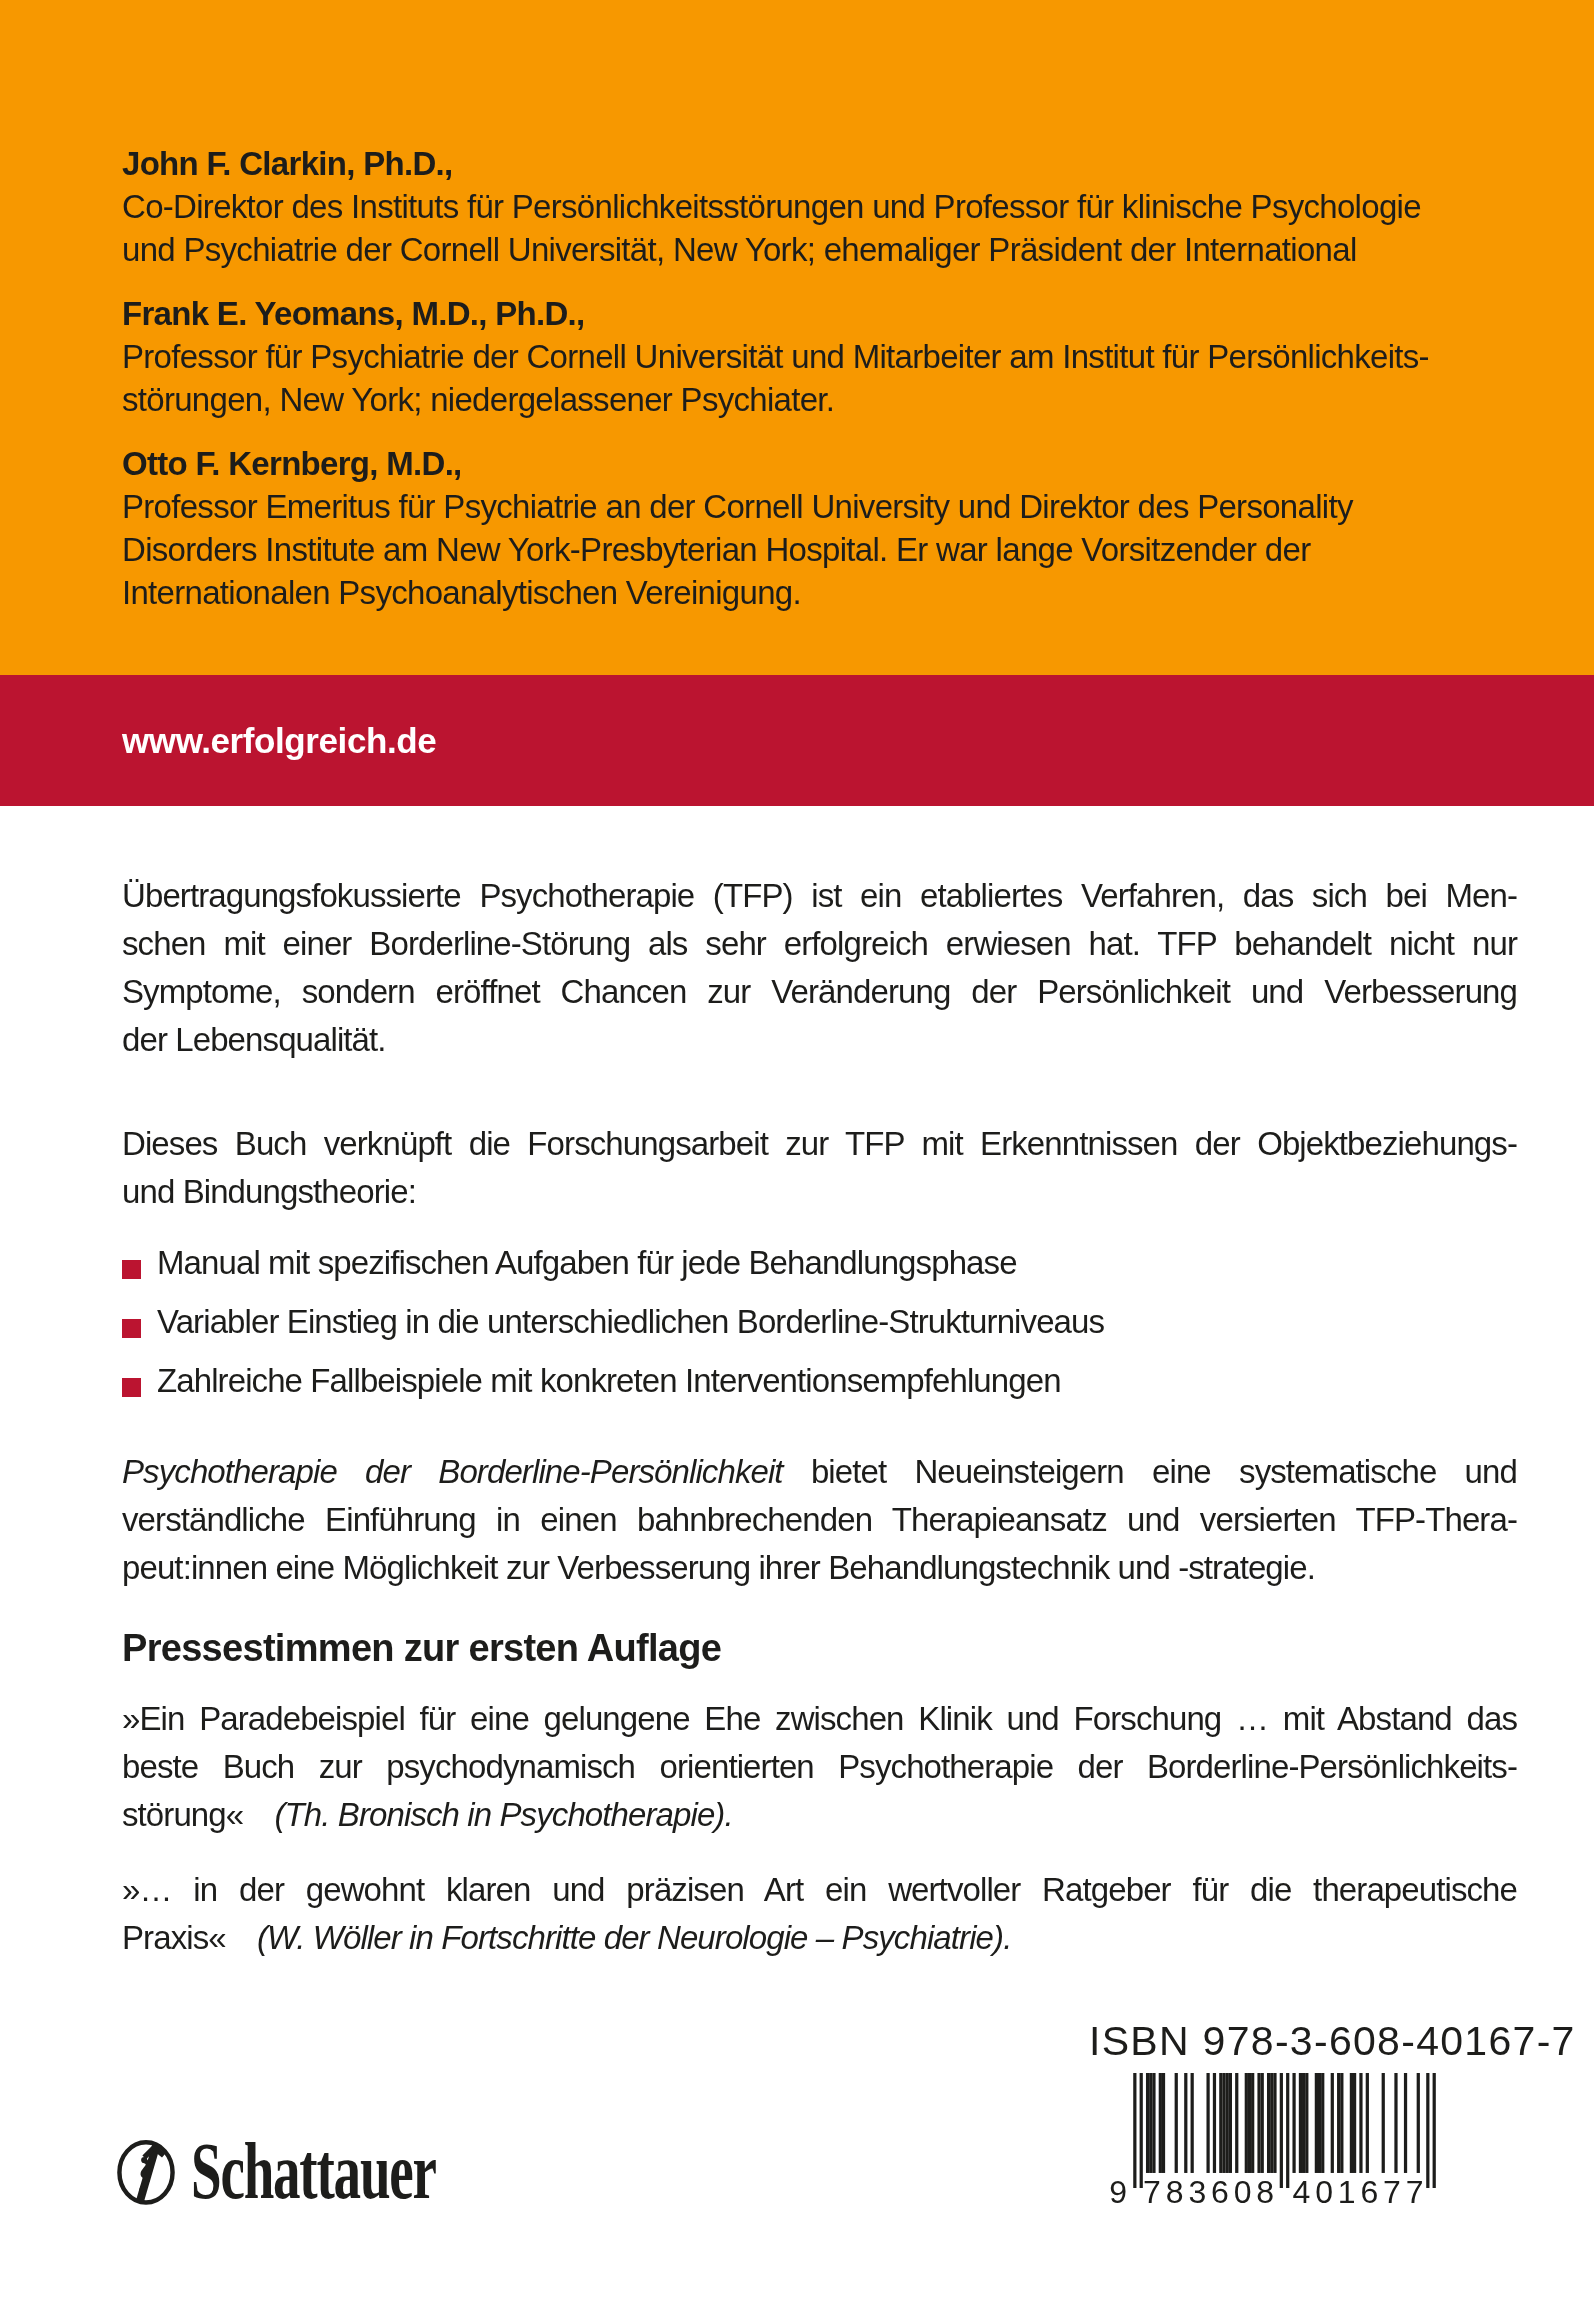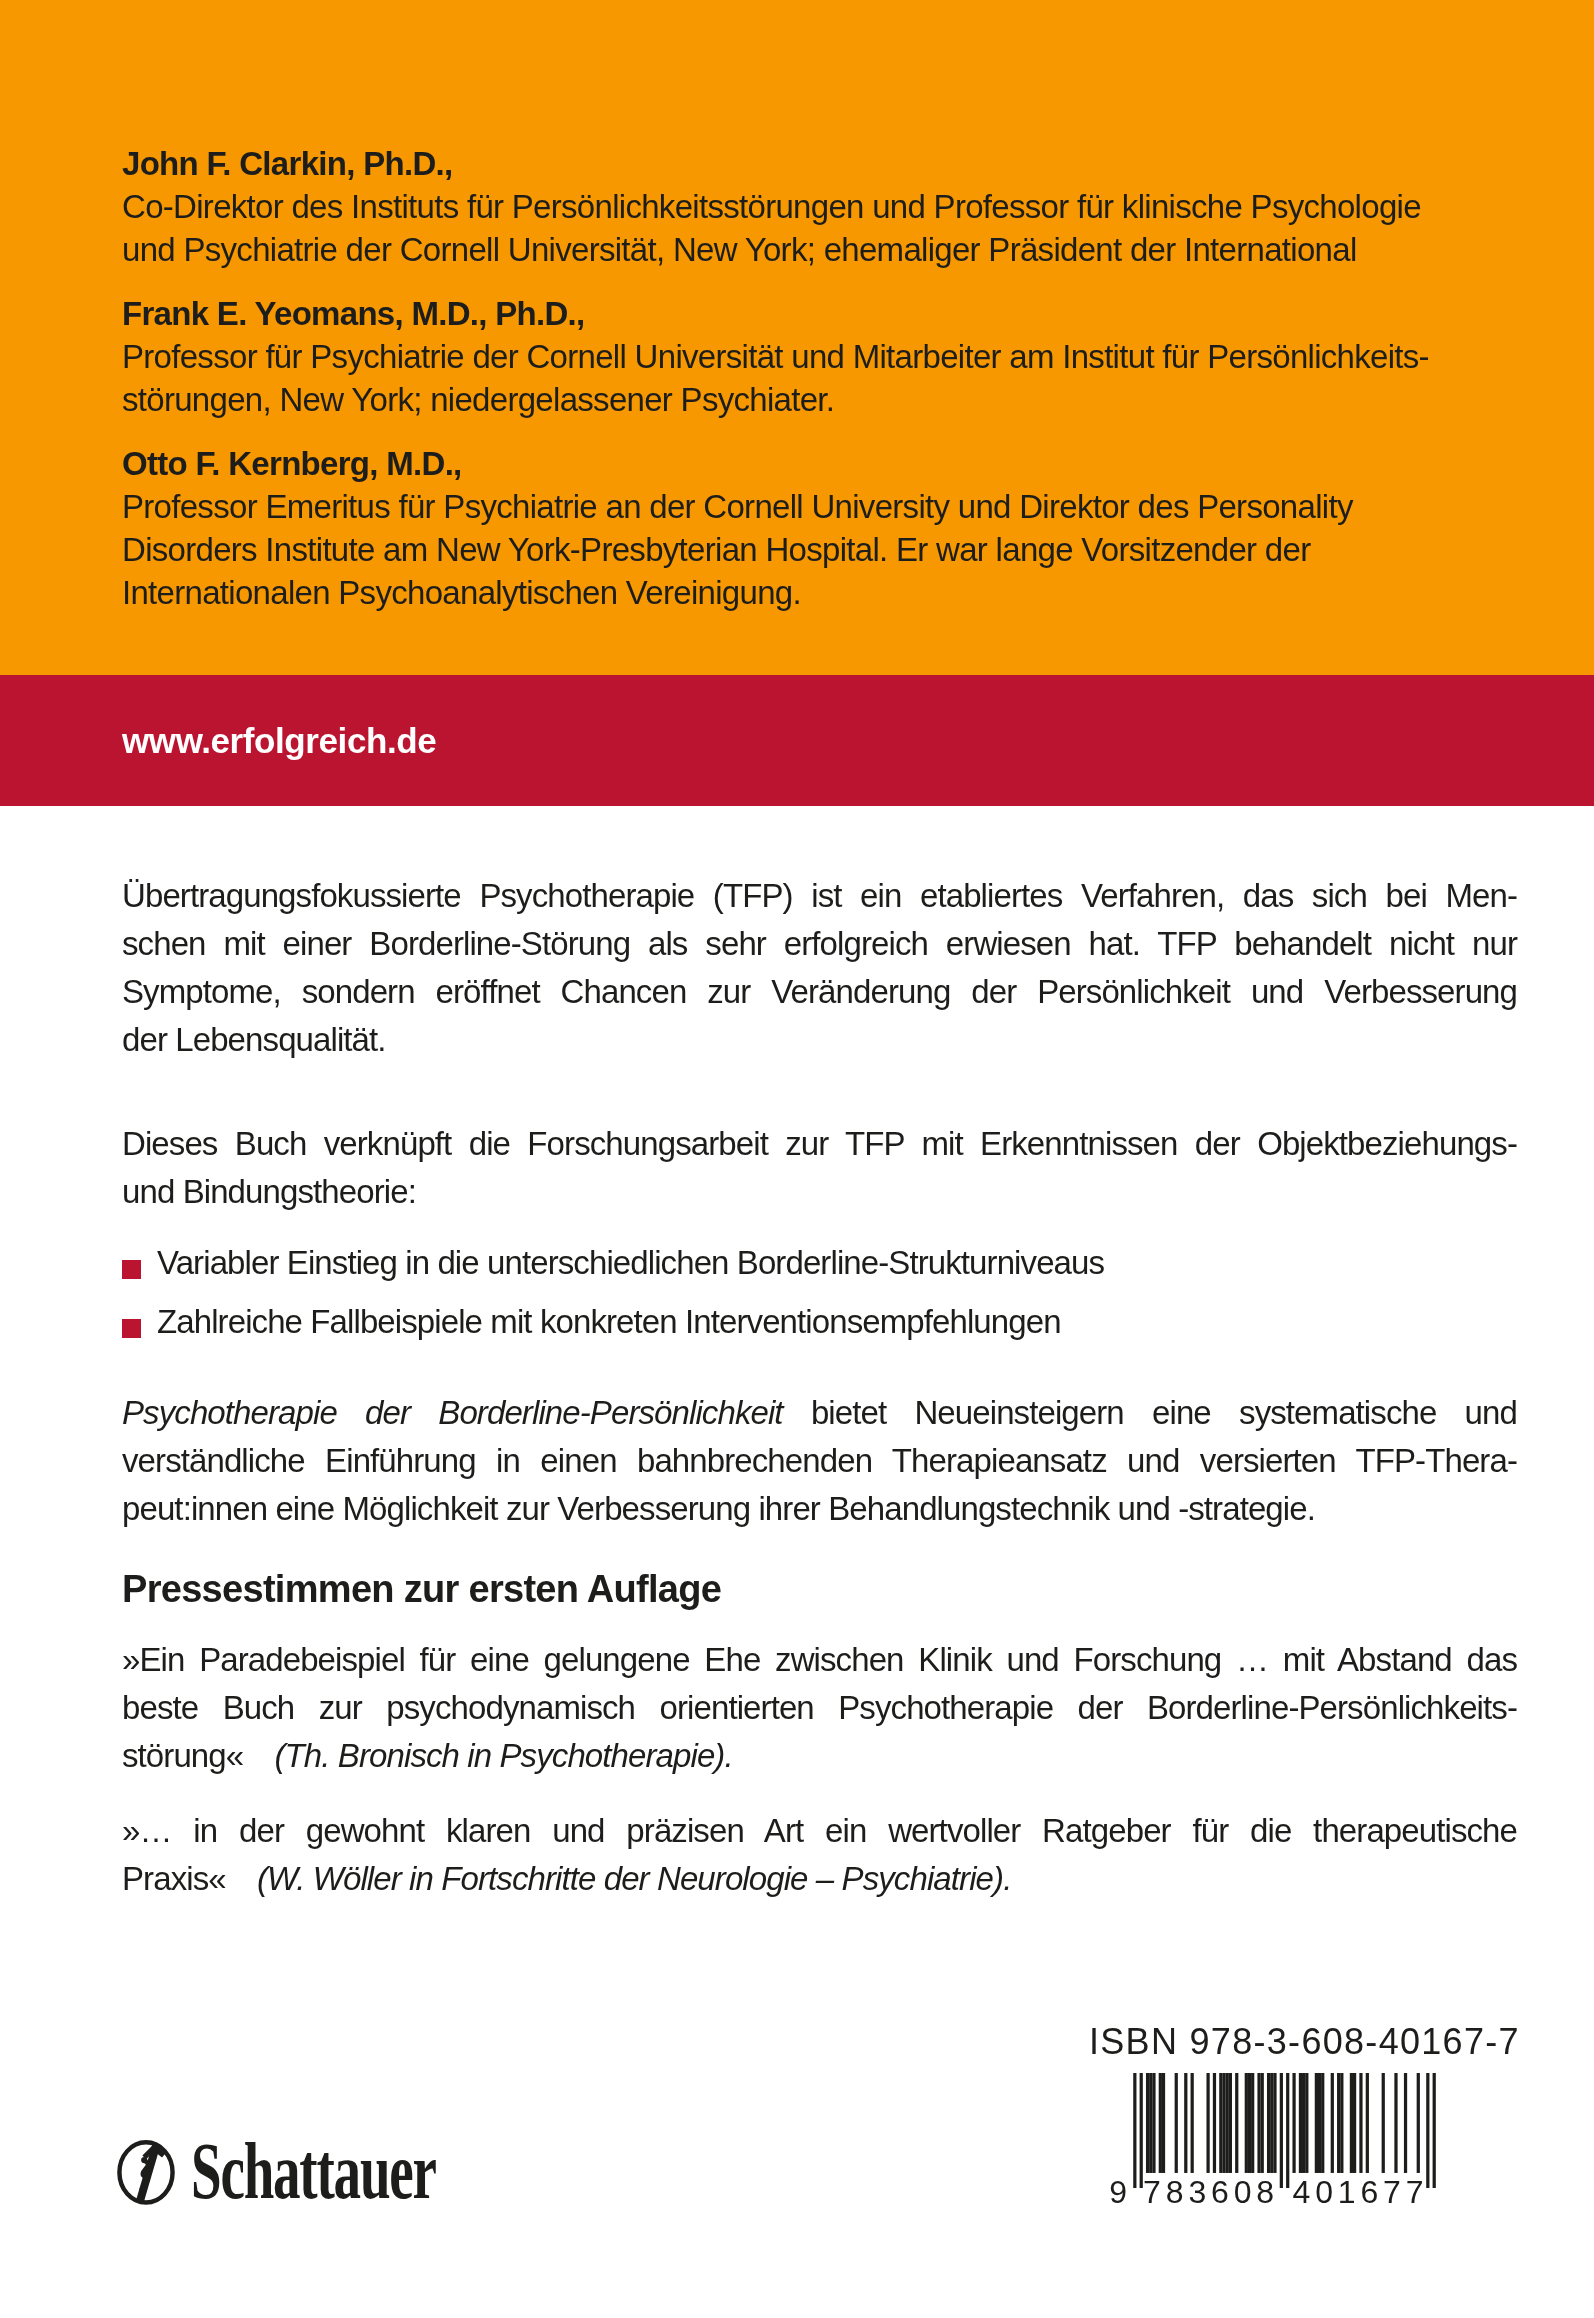--- a/index.html
+++ b/index.html
@@ -62,21 +62,21 @@
     letter-spacing:-0.7px;
   }
   .quote1{margin-top:23px;}
   .quote2{margin-top:26.6px;}
   .attribution{font-style:italic;margin-left:23px;}
   
   .isbn-block{
     position:absolute;left:1089px;top:2022px;width:390px;text-align:center;
   }
   .isbn-label{
-    font-size:36px;line-height:39px;letter-spacing:1.3px;white-space:nowrap;
+    font-size:41px;line-height:39px;letter-spacing:1.3px;white-space:nowrap;
   }
   .barcode-wrap{
     position:relative;width:303px;height:145px;margin:12.4px auto 0;
   }
   .barcode-wrap svg{display:block;}
   .bc-digit-9{
     position:absolute;left:-32px;top:103px;width:26.6px;
     font-size:32px;line-height:32px;text-align:right;
   }
   .bc-group{
@@ -140,20 +140,24 @@
       <div class="jline">Symptome, sondern eröffnet Chancen zur Veränderung der Persönlichkeit und Verbesserung</div>
       <div class="lline">der Lebensqualität.</div>
     </div>
 
     <div class="para2">
       <div class="jline">Dieses Buch verknüpft die Forschungsarbeit zur TFP mit Erkenntnissen der Objektbeziehungs-</div>
       <div class="lline">und Bindungstheorie:</div>
     </div>
 
     <ul class="bullet-list">
+      <li class="bullet-item">
+        <span class="bullet-square"></span>
+        <span>Manual mit spezifischen Aufgaben für jede Behandlungsphase</span>
+      </li>
       <li class="bullet-item">
         <span class="bullet-square"></span>
         <span>Variabler Einstieg in die unterschiedlichen Borderline-Strukturniveaus</span>
       </li>
       <li class="bullet-item">
         <span class="bullet-square"></span>
         <span>Zahlreiche Fallbeispiele mit konkreten Interventionsempfehlungen</span>
       </li>
     </ul>
 

